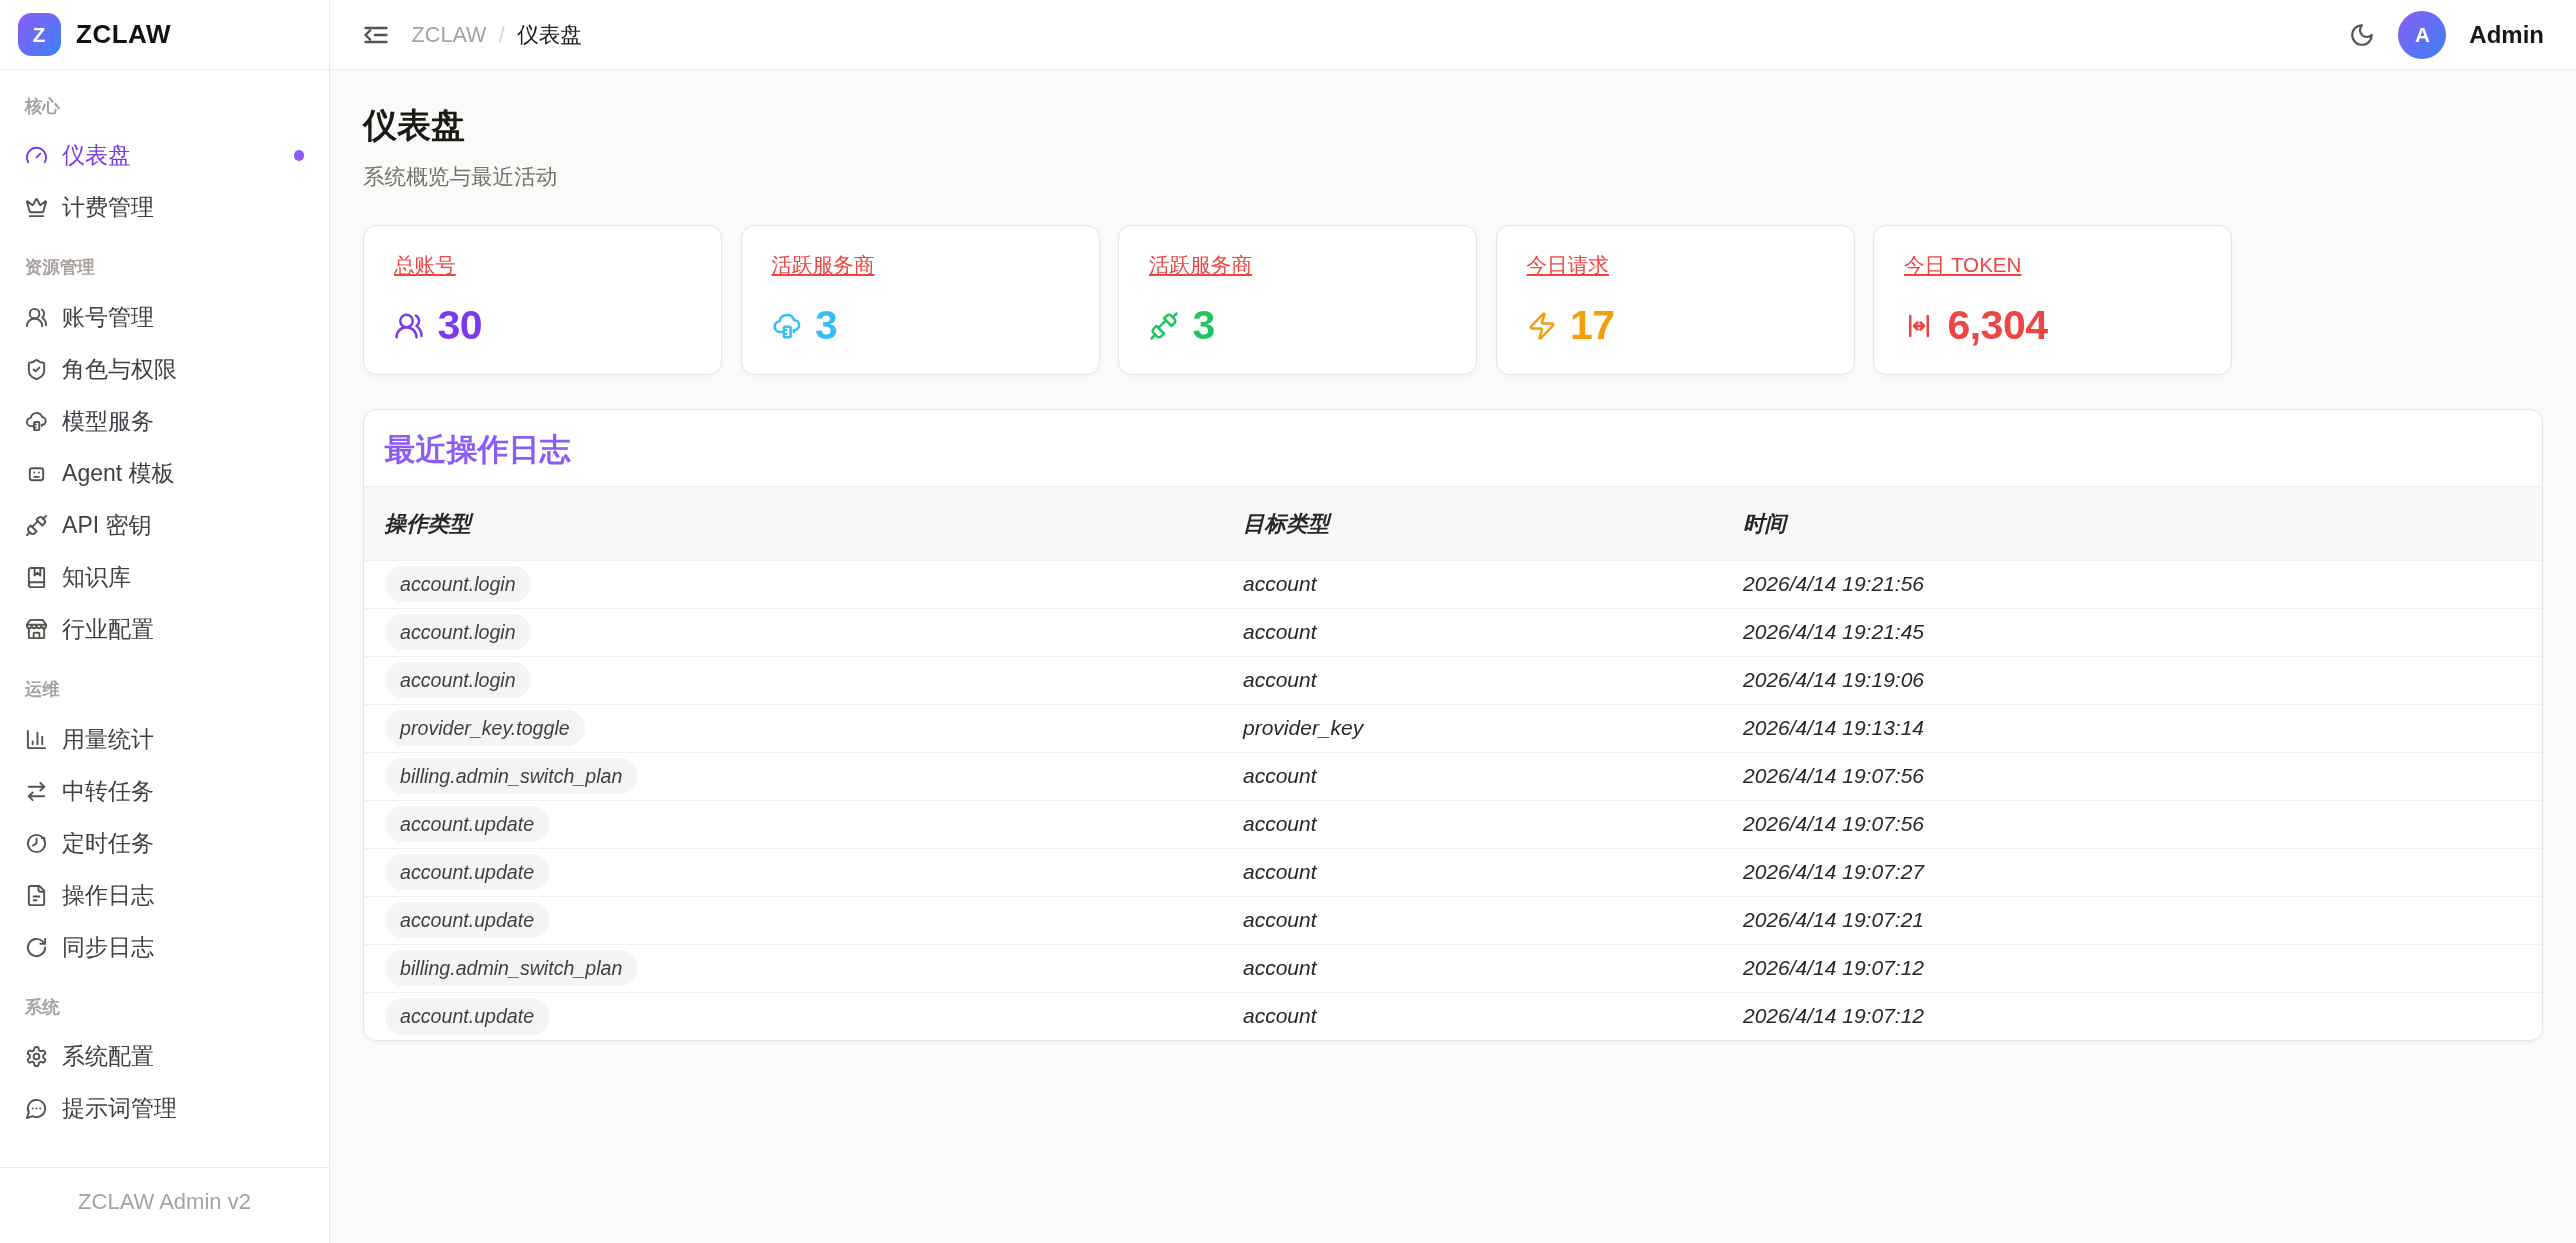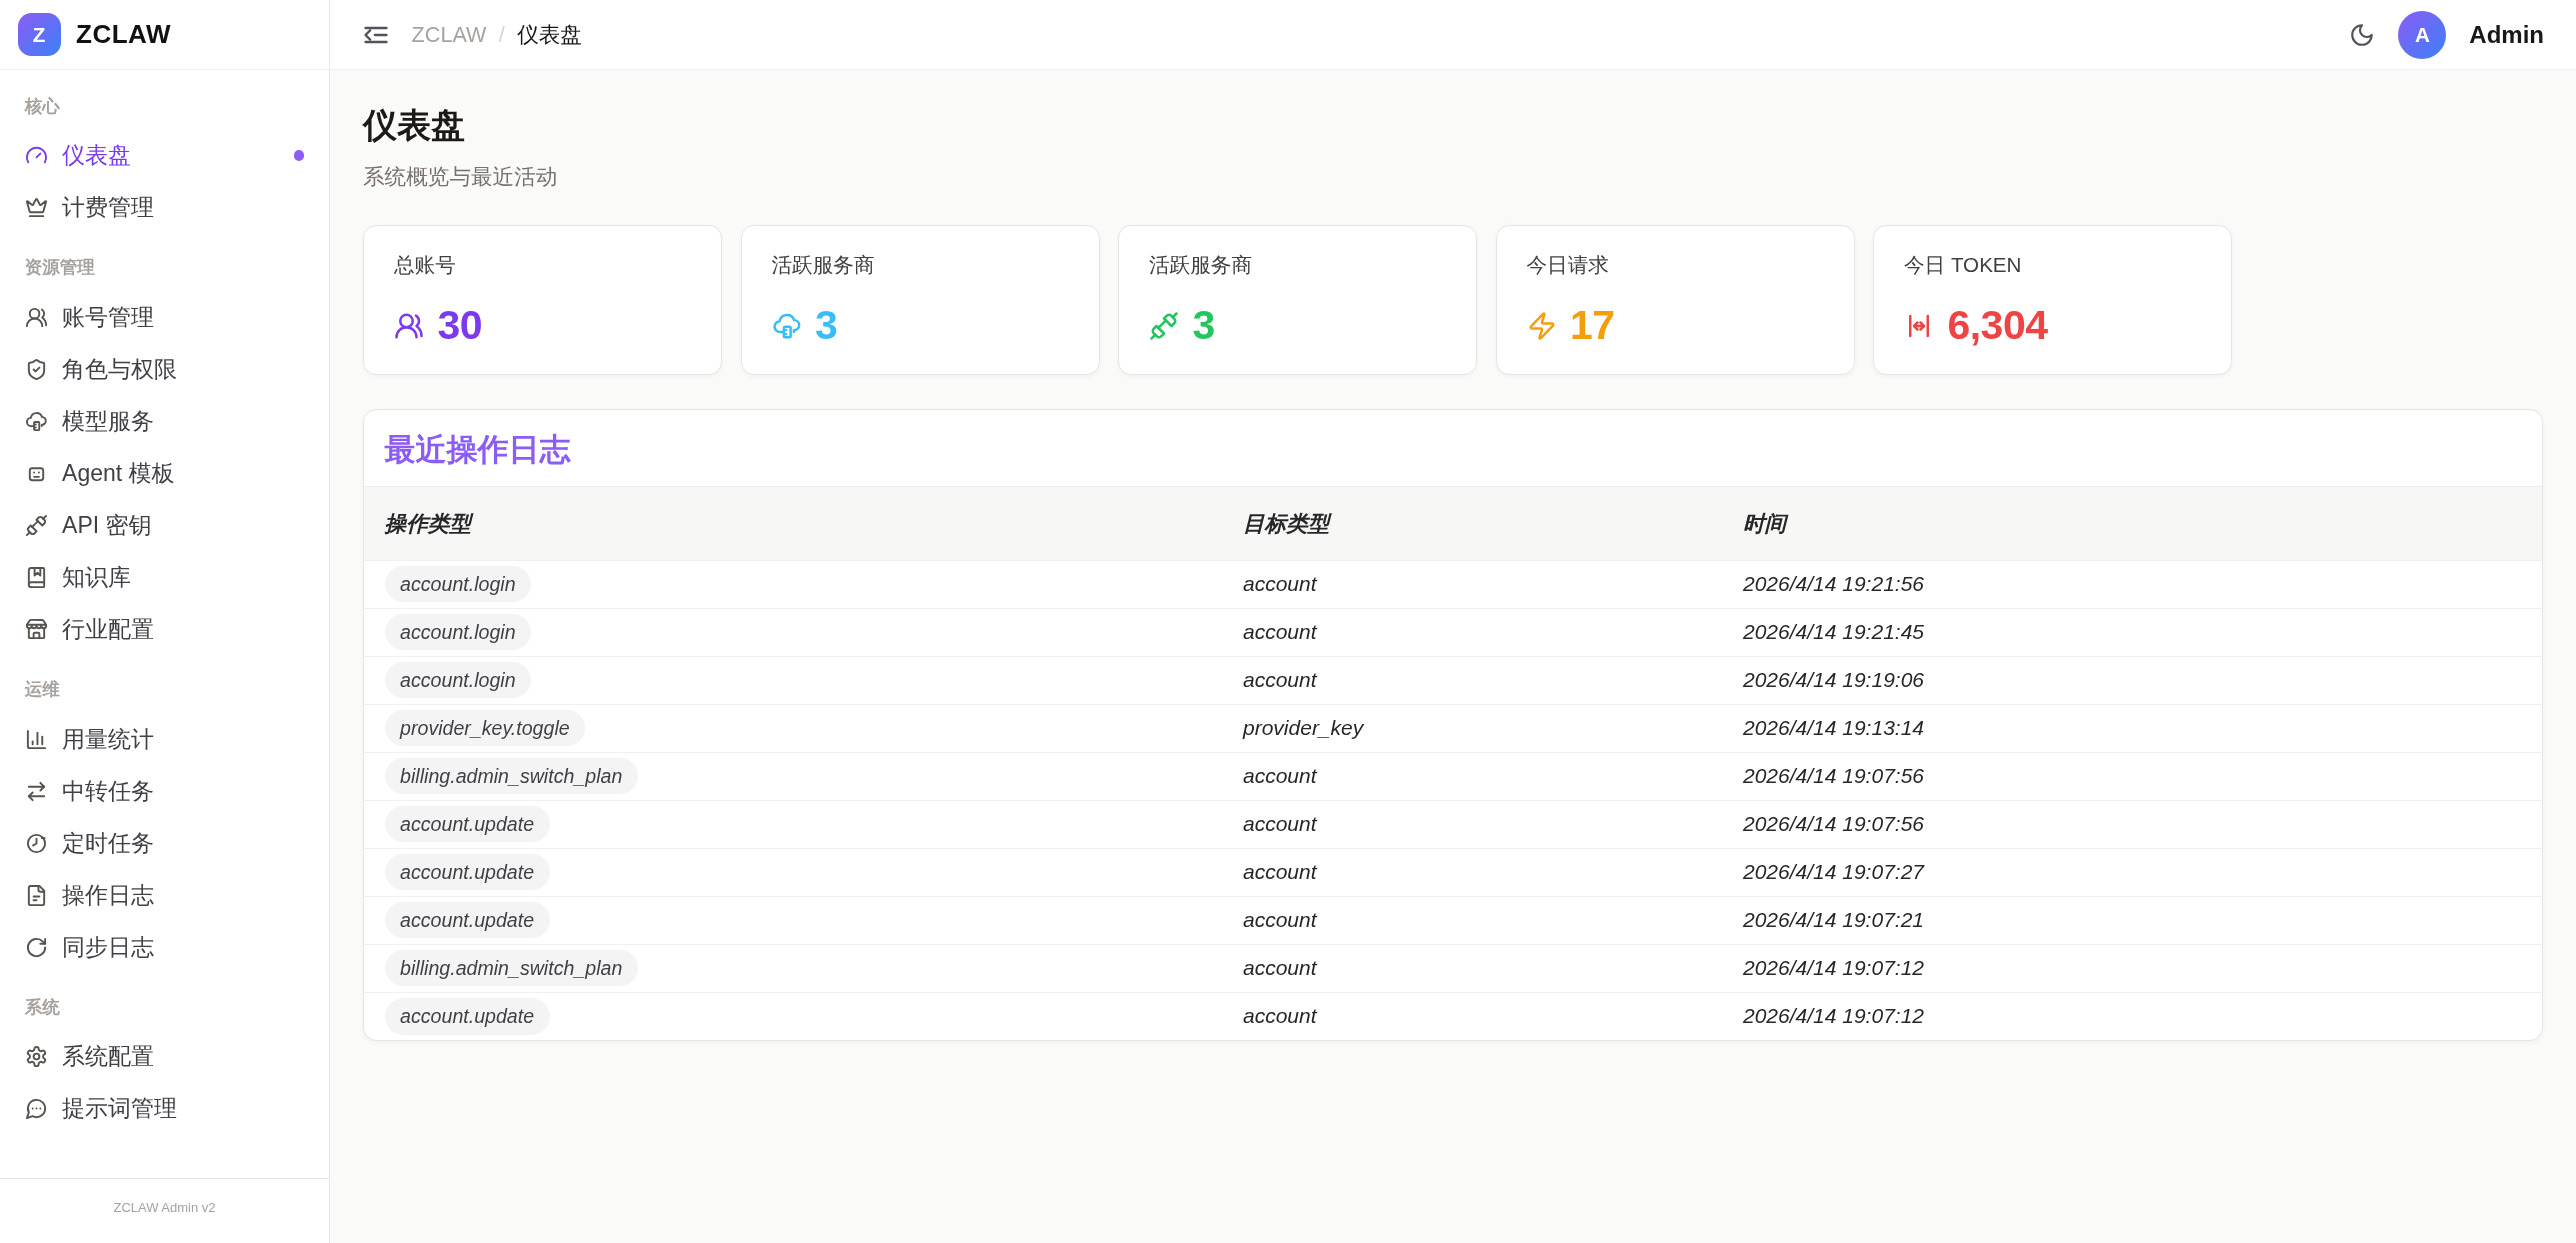--- a/index.html
+++ b/index.html
@@ -37,21 +37,21 @@
     display:flex; align-items:center; gap:14.4px; padding:0 10.3px;
     font-size:23px; color:#3f3f46; cursor:pointer;
   }
   .nav-item svg { color:#57534e; }
   .nav-item.active { color:#7c3aed; }
   .nav-item.active svg { color:#7c3aed; }
   .dot { width:10.3px; height:10.3px; border-radius:50%; background:#8b5cf6; margin-left:auto; }
   .sidebar-footer {
     position:absolute; left:0; right:0; bottom:0;
     border-top:1px solid #e7e5e4; padding:20.6px 0 28px;
-    text-align:center; font-size:13px; color:#a8a29e; background:#fff;
+    text-align:center; font-size:22px; color:#a8a29e; background:#fff;
   }
 
   
   .topbar {
     position:fixed; left:330px; right:0; top:0; height:70px;
     background:#ffffff; border-bottom:1px solid #eeeeec; z-index:10;
     display:flex; align-items:center; padding:0 32px;
   }
   .icon-btn {
     background:none; border:none; cursor:pointer; color:#52525b;
@@ -79,21 +79,21 @@
   .page-subtitle { font-size:21.6px; color:#78716c; margin-top:13.4px; }
 
   .stats {
     margin-top:34px; display:grid;
     grid-template-columns:repeat(5,359px); gap:18.5px;
   }
   .stat-card {
     background:#fff; border:1px solid #e7e5e4; border-radius:13.4px;
     padding:25px 30px; box-shadow:0 1.5px 5.2px rgba(0,0,0,.035);
   }
-  .stat-label { font-size:20.6px; color:#404040; }
+  .stat-label { font-size:20.6px; color:#ef4444;text-decoration:underline; }
   .stat-value {
     margin-top:23px; display:flex; align-items:center; gap:13.4px;
     font-size:41px; font-weight:700; letter-spacing:-0.5px;
   }
 
   .table-card {
     margin-top:34px; background:#fff; border:1px solid #e7e5e4;
     border-radius:13.4px; overflow:hidden; box-shadow:0 1.5px 5.2px rgba(0,0,0,.035);
   }
   .table-title { padding:18.5px 20.6px 15.5px; font-size:31px; font-weight:700; color:#8b5cf6; }

